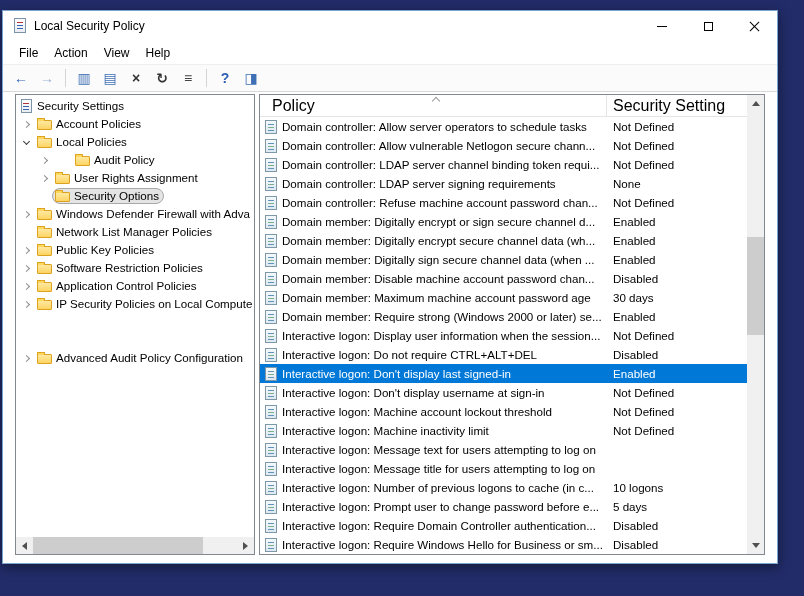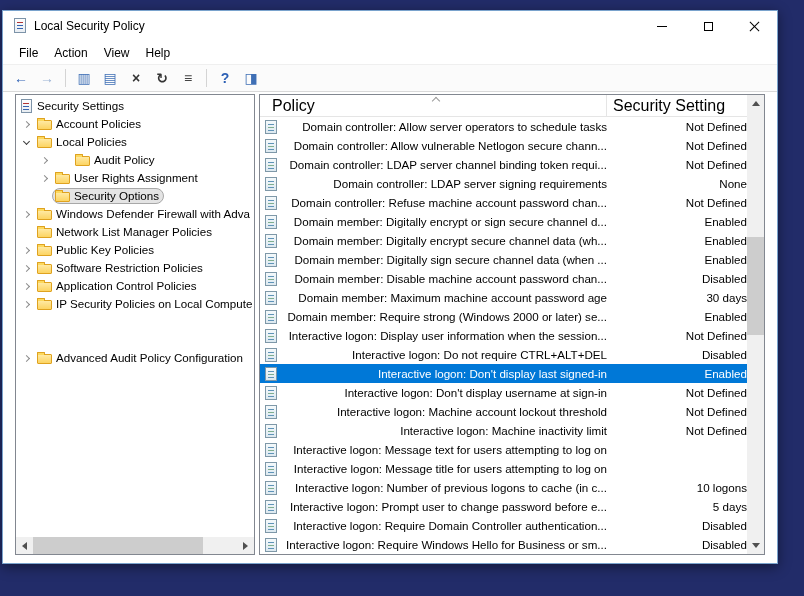--- a/index.html
+++ b/index.html
@@ -61,21 +61,21 @@
   
   .list-pane { flex:1; border:1px solid #828790; display:flex; min-width:0; overflow:hidden; background:#fff; }
   .list-main { flex:1; display:flex; flex-direction:column; min-width:0; overflow:hidden; }
   .lv-header { flex:0 0 22px; display:flex; border-bottom:1px solid #e5e5e5; font-size:16px; }
   .lh-policy { flex:0 0 347px; width:347px; border-right:1px solid #e5e5e5; position:relative;
     display:flex; align-items:center; padding-left:12px; }
   .lh-setting { flex:1; display:flex; align-items:center; padding-left:6px; }
   .sort-caret { position:absolute; top:3px; left:50%; width:6px; height:6px;
     border-left:1px solid #9a9a9a; border-top:1px solid #9a9a9a; transform:rotate(45deg); }
   .lv-body { flex:1; overflow:hidden; font-size:11.6px; }
-  .lv-row { height:19px; display:flex; align-items:center; white-space:nowrap;text-align:right; }
+  .lv-row { height:19px; display:flex; align-items:center; white-space:nowrap; }
   .lv-row.sel { background:var(--sel,#0078d7); color:var(--seltext,#fff); }
   .icon-cell { flex:0 0 22px; width:22px; display:flex; align-items:center; padding-left:5px; }
   .icon-policy { width:12px; height:14px; position:relative;
     background:linear-gradient(#f4f9fb,#dde9f0); border:1px solid #7e98a8; }
   .icon-policy::before { content:""; position:absolute; left:2px; top:3px; width:6px; height:1px;
     background:#5f93b8; box-shadow:0 3px 0 #7fae8f, 0 6px 0 #5f93b8; }
   .lv-name { flex:0 0 325px; width:325px; overflow:hidden; }
   .lv-setting { flex:1; padding-left:6px; overflow:hidden; }
   
   .vscroll { flex:0 0 17px; width:17px; background:#f0f0f0; display:flex; flex-direction:column; }

